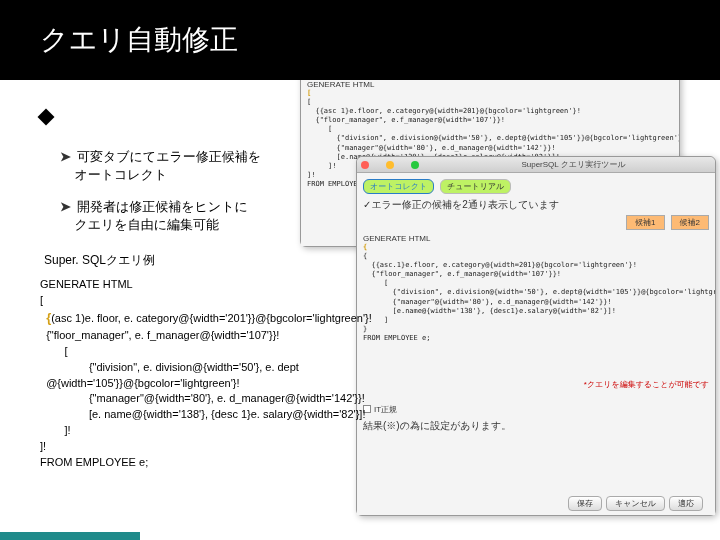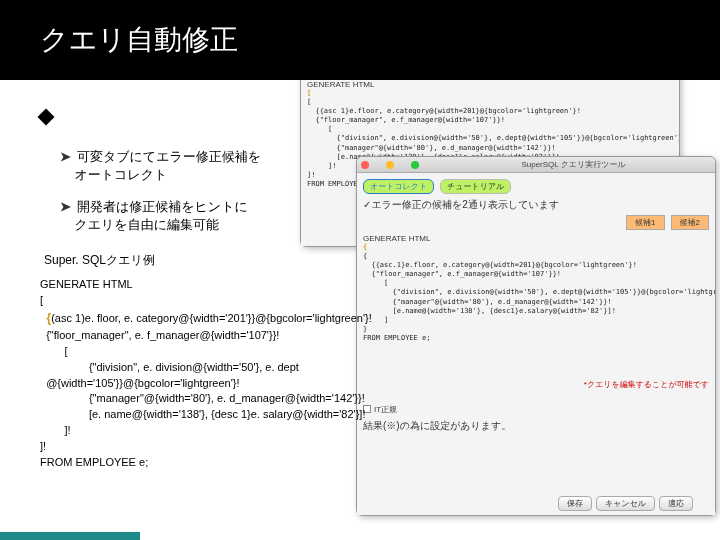--- a/index.html
+++ b/index.html
@@ -27,21 +27,21 @@
   .win .wtitle { flex: 1; text-align: center; font-size: 8px; color: #444; }
   .win .body { padding: 6px; background: #f4f4f4; height: calc(100% - 16px); overflow: hidden; position: relative; }
   .tabbar { display: flex; gap: 6px; margin-bottom: 4px; }
   .tab { border: 1px solid #bbb; padding: 1px 6px; font-size: 8px; background: #bef264; border-radius: 6px; }
   .tab.active { color: #2a7cc7; border-color: #2a7cc7; }
   .subtab { border: 1px solid #aaa; padding: 1px 8px; font-size: 8px; background: #fdba74; }
   .msg { font-size: 10px; margin: 3px 0; }
   .tiny-code { font-family: monospace; font-size: 7px; line-height: 1.3; white-space: pre; color: #222; }
   .tiny-code .br { color: #d4a017; font-weight: bold; }
   .red-note { color: #c00; font-size: 8px; }
-  .btnrow { position: absolute; bottom: 4px; right: 22px; display: flex; gap: 4px; }
+  .btnrow { position: absolute; bottom: 4px; right: 12px; display: flex; gap: 4px; }
   .mac-btn { border: 1px solid #aaa; background: linear-gradient(#fff,#ddd); border-radius: 4px; padding: 1px 8px; font-size: 8px; }
   .checkbox { display:inline-block; width:8px; height:8px; border:1px solid #888; background:#fff; vertical-align:-1px; margin-right:3px;}
   .footer-accent { position: absolute; bottom: 0; left: 0; height: 8px; width: 140px; background: #1f8a8a; }
 </style>
 </head>
 <body>
 
 <div class="header-bar">
   <span>クエリ自動修正</span>
 </div>

